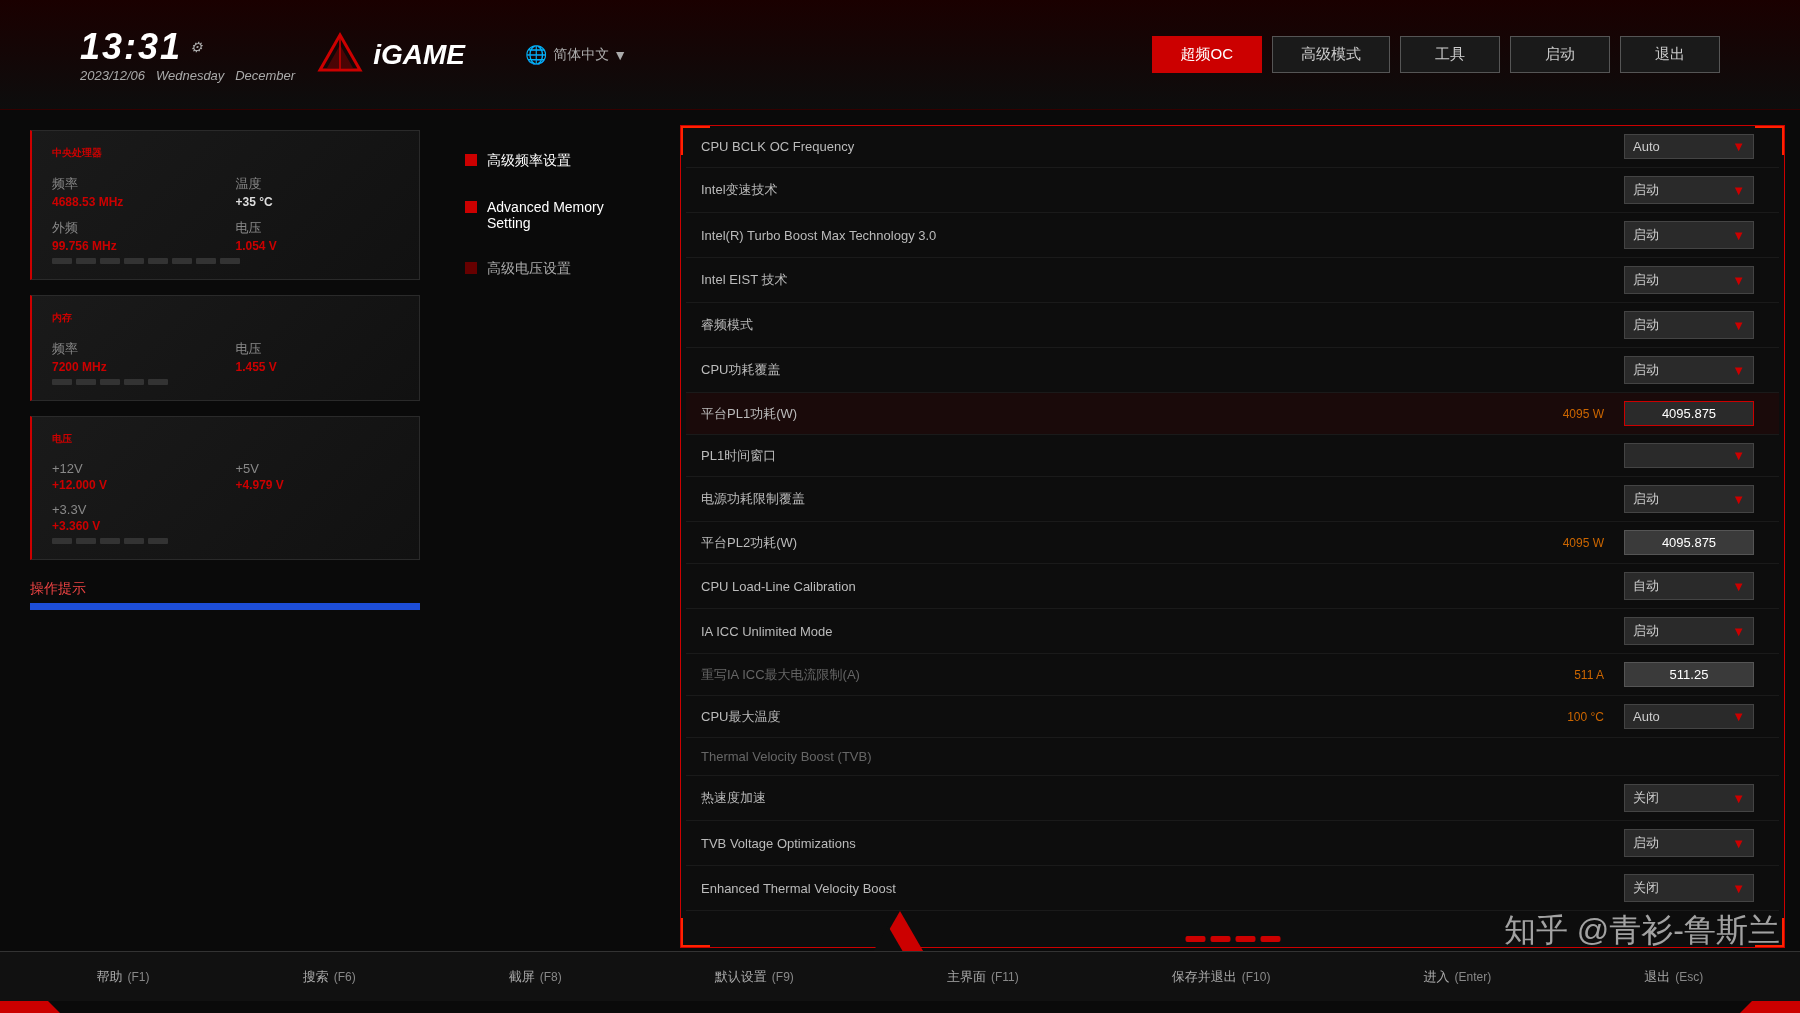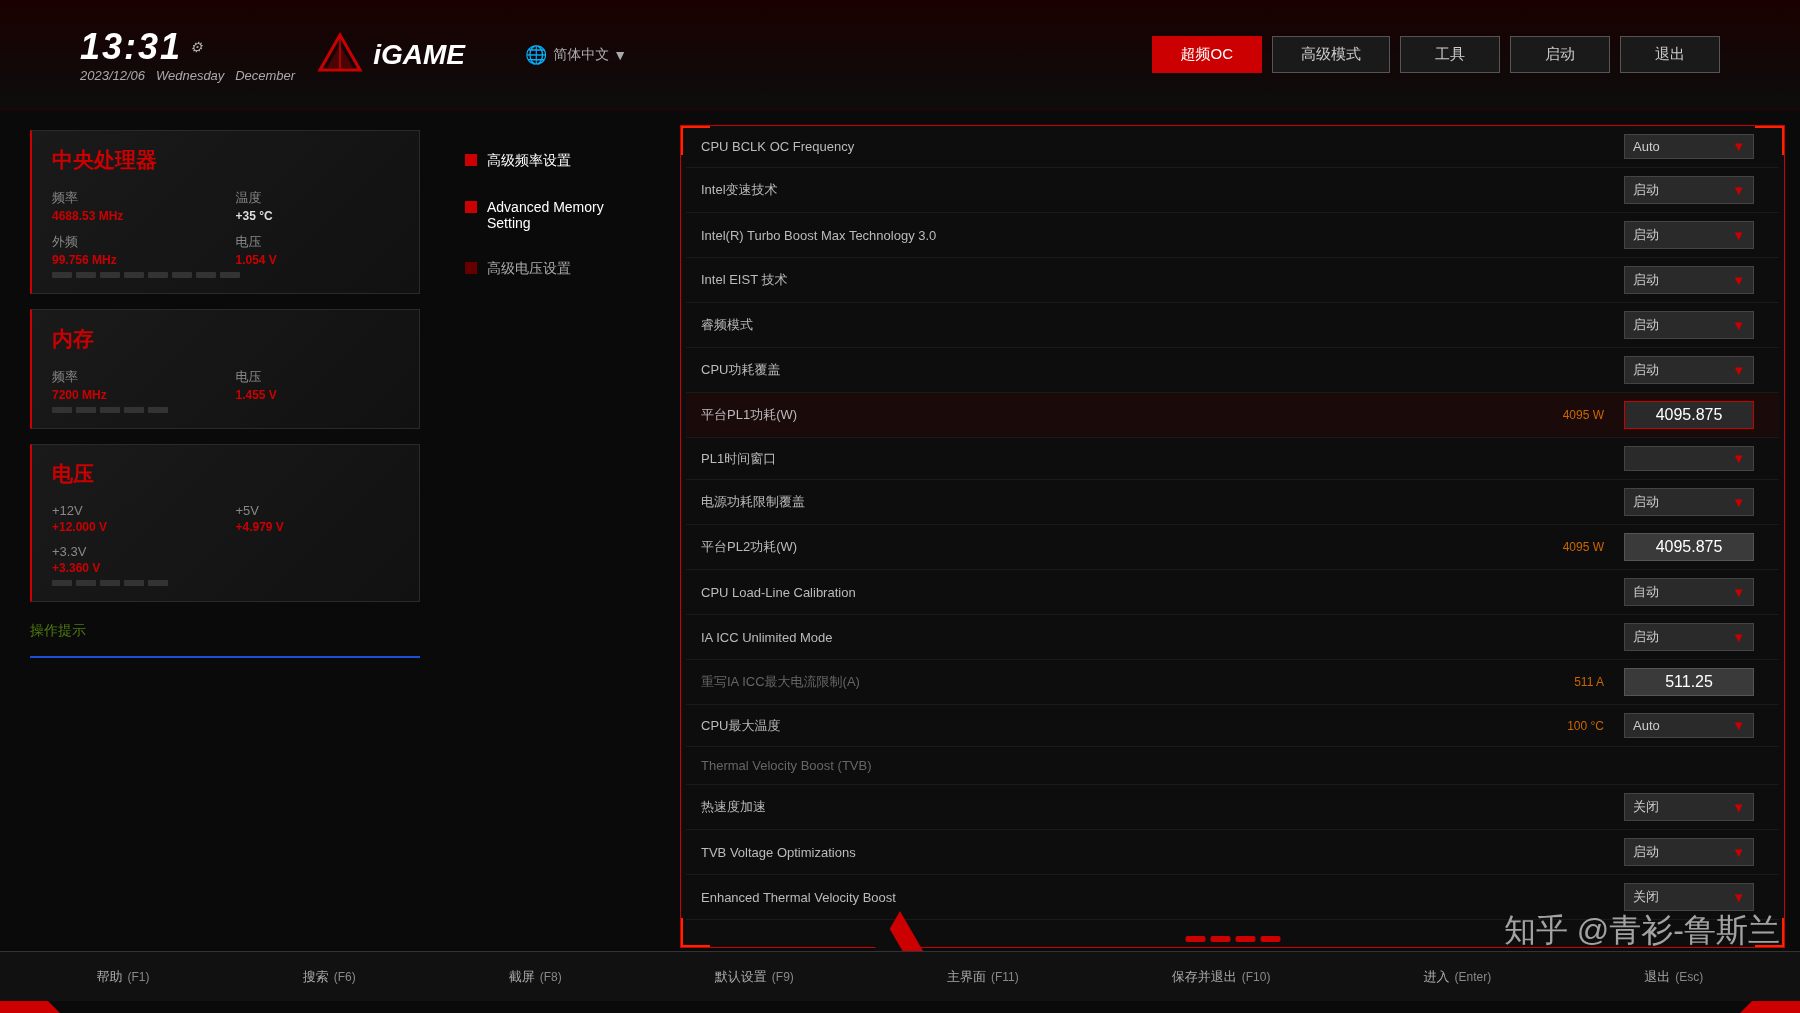--- a/index.html
+++ b/index.html
@@ -142,21 +142,21 @@
 
     .info-card {
       background: linear-gradient(135deg, #1a1a1a 0%, #111 100%);
       border: 1px solid #2a2a2a;
       border-left: 2px solid #cc0000;
       padding: 15px 20px;
     }
 
     .info-card-title {
       color: #cc0000;
-      font-size: 21px;
+      font-size: 10px;
       font-weight: bold;
       margin-bottom: 15px;
     }
 
     .info-grid {
       display: grid;
       grid-template-columns: 1fr 1fr;
       gap: 10px 20px;
     }
 
@@ -166,25 +166,25 @@
       margin-bottom: 2px;
     }
     .info-value {
       color: #cc0000;
       font-size: 12px;
       font-weight: bold;
     }
     .info-value.white { color: #ddd; }
 
     .ops-hint {
-      color: #4d7c0f;
+      color: #ef4444;
       font-size: 14px;
       margin-top: 5px;
-      padding-bottom: 16px;
-      border-bottom: 2px solid #1d4ed8;
+      padding-bottom: 5px;
+      border-bottom: 7px solid #1d4ed8;
     }
 
     
     .middle-sidebar {
       width: 230px;
       padding: 30px 15px;
       display: flex;
       flex-direction: column;
       gap: 5px;
     }
@@ -310,21 +310,21 @@
       align-items: center;
       justify-content: space-between;
       cursor: pointer;
     }
     .dropdown-btn .arrow { color: #cc0000; margin-left: 8px; }
 
     .value-input {
       background: #3a3a3a;
       border: 1px solid #555;
       color: #fff;
-      font-size: 16px;
+      font-size: 13px;
       padding: 4px 8px;
       min-width: 130px;
       text-align: center;
     }
 
     .value-input.editing {
       background: #2a2a2a;
       border-color: #cc0000;
     }
 

